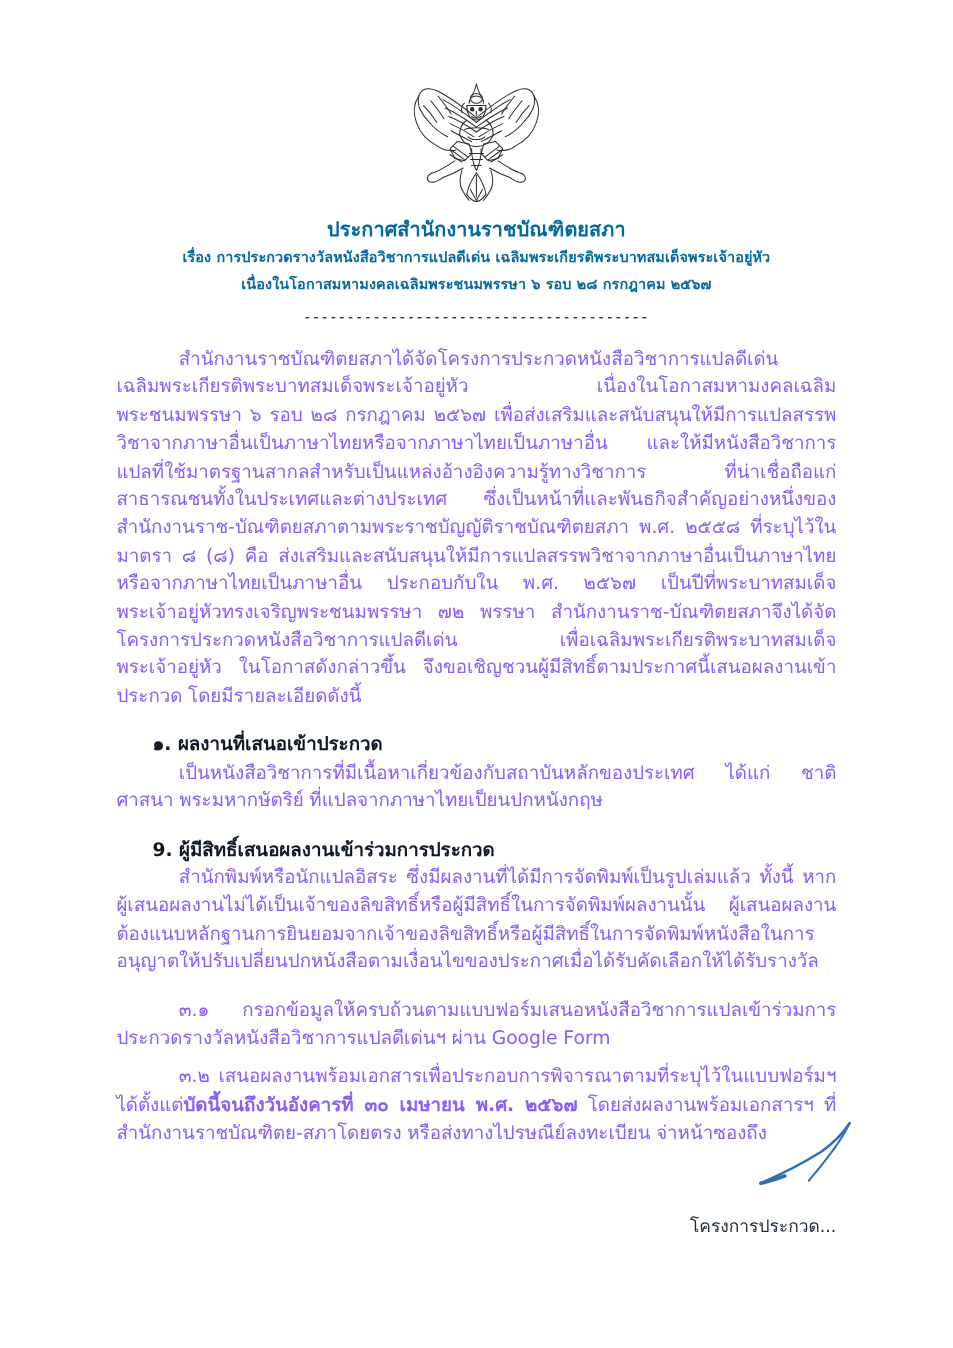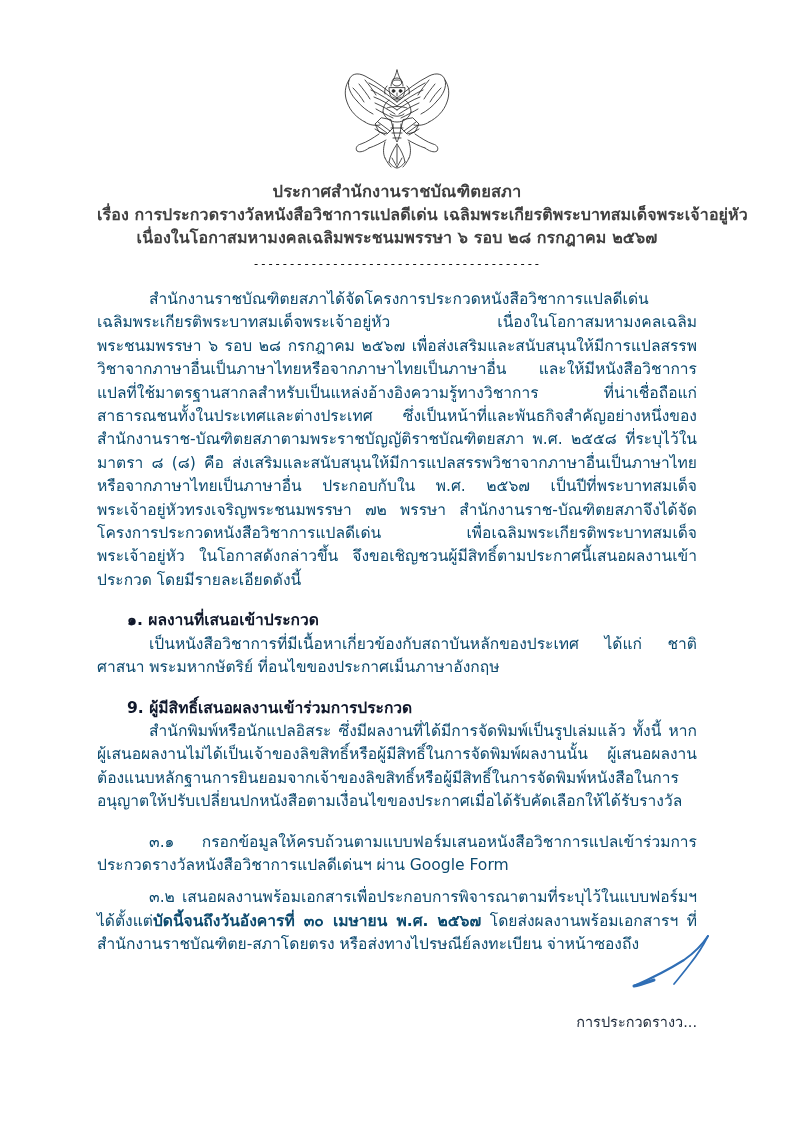--- a/index.html
+++ b/index.html
@@ -42,25 +42,25 @@
     left: 97px;
     width: 600px;
     text-align: center;
   }
   .heading-line {
     font-size: 16.5px;
     font-weight: bold;
     line-height: 23px;
     letter-spacing: 0.1px;
     white-space: nowrap;
-    color: #404040;
+    color: #0369a1;
   }
   .heading-line.l2,
   .heading-line.l3 {
-    font-size: 16px;
+    font-size: 12px;
   }
 
   .rule-wrap {
     position: absolute;
     top: 253px;
     left: 0;
     width: 794px;
     text-align: center;
   }
   .rule {
@@ -78,21 +78,21 @@
     top: 288px;
     left: 97px;
     width: 600px;
   }
   .para {
     font-size: 15.6px;
     line-height: 23.4px;
     text-align: justify;
     text-justify: inter-word;
     margin: 0;
-    color: #0c4a6e;
+    color: #8b5cf6;
     word-spacing: -0.2px;
   }
   .para.indent-first {
     text-indent: 52px;
   }
   .para.indent-sub {
     text-indent: 52px;
   }
   .gap-sm { height: 9px; }
   .gap-lg { height: 17px; }
@@ -215,21 +215,21 @@
   <div class="rule-wrap">
     <span class="rule">----------------------------------------</span>
   </div>
 
   <div class="body">
 
     <p class="para indent-first">สำนักงานราชบัณฑิตยสภาได้จัดโครงการประกวดหนังสือวิชาการแปลดีเด่น เฉลิมพระเกียรติพระบาทสมเด็จพระเจ้าอยู่หัว  เนื่องในโอกาสมหามงคลเฉลิมพระชนมพรรษา ๖ รอบ ๒๘ กรกฎาคม ๒๕๖๗ เพื่อส่งเสริมและสนับสนุนให้มีการแปลสรรพวิชาจากภาษาอื่นเป็นภาษาไทยหรือจากภาษาไทยเป็นภาษาอื่น และให้มีหนังสือวิชาการแปลที่ใช้มาตรฐานสากลสำหรับเป็นแหล่งอ้างอิงความรู้ทางวิชาการ ที่น่าเชื่อถือแก่สาธารณชนทั้งในประเทศและต่างประเทศ  ซึ่งเป็นหน้าที่และพันธกิจสำคัญอย่างหนึ่งของสำนักงานราช-บัณฑิตยสภาตามพระราชบัญญัติราชบัณฑิตยสภา พ.ศ. ๒๕๕๘ ที่ระบุไว้ในมาตรา ๘ (๘) คือ ส่งเสริมและสนับสนุนให้มีการแปลสรรพวิชาจากภาษาอื่นเป็นภาษาไทยหรือจากภาษาไทยเป็นภาษาอื่น ประกอบกับใน พ.ศ. ๒๕๖๗ เป็นปีที่พระบาทสมเด็จพระเจ้าอยู่หัวทรงเจริญพระชนมพรรษา ๗๒ พรรษา สำนักงานราช-บัณฑิตยสภาจึงได้จัดโครงการประกวดหนังสือวิชาการแปลดีเด่น เพื่อเฉลิมพระเกียรติพระบาทสมเด็จพระเจ้าอยู่หัว ในโอกาสดังกล่าวขึ้น จึงขอเชิญชวนผู้มีสิทธิ์ตามประกาศนี้เสนอผลงานเข้าประกวด โดยมีรายละเอียดดังนี้</p>
 
     <div class="gap-lg"></div>
     <p class="sec-head">๑. ผลงานที่เสนอเข้าประกวด</p>
-    <p class="para indent-sub">เป็นหนังสือวิชาการที่มีเนื้อหาเกี่ยวข้องกับสถาบันหลักของประเทศ ได้แก่ ชาติ ศาสนา พระมหากษัตริย์ ที่อนไขของประกาศเม็นภาษาอังกฤษ</p>
+    <p class="para indent-sub">เป็นหนังสือวิชาการที่มีเนื้อหาเกี่ยวข้องกับสถาบันหลักของประเทศ ได้แก่ ชาติ ศาสนา พระมหากษัตริย์ ที่แปลจากภาษาไทยเป็ยนปกหนังกฤษ</p>
 
     <div class="gap-lg"></div>
     <p class="sec-head">9. ผู้มีสิทธิ์เสนอผลงานเข้าร่วมการประกวด</p>
     <p class="para indent-sub">สำนักพิมพ์หรือนักแปลอิสระ ซึ่งมีผลงานที่ได้มีการจัดพิมพ์เป็นรูปเล่มแล้ว ทั้งนี้ หากผู้เสนอผลงานไม่ได้เป็นเจ้าของลิขสิทธิ์หรือผู้มีสิทธิ์ในการจัดพิมพ์ผลงานนั้น ผู้เสนอผลงานต้องแนบหลักฐานการยินยอมจากเจ้าของลิขสิทธิ์หรือผู้มีสิทธิ์ในการจัดพิมพ์หนังสือในการอนุญาตให้ปรับเปลี่ยนปกหนังสือตามเงื่อนไขของประกาศเมื่อได้รับคัดเลือกให้ได้รับรางวัล</p>
 
     <div class="gap-lg"></div>
     <p class="para indent-sub">๓.๑ กรอกข้อมูลให้ครบถ้วนตามแบบฟอร์มเสนอหนังสือวิชาการแปลเข้าร่วมการประกวดรางวัลหนังสือวิชาการแปลดีเด่นฯ ผ่าน Google Form</p>
 
     <div class="gap-sm"></div>
     <p class="para indent-sub"><span>๓.๒ เสนอผลงานพร้อมเอกสารเพื่อประกอบการพิจารณาตามที่ระบุไว้ในแบบฟอร์มฯ ได้ตั้งแต่</span><span class="bold">บัดนี้จนถึงวันอังคารที่ ๓๐ เมษายน พ.ศ. ๒๕๖๗</span><span> โดยส่งผลงานพร้อมเอกสารฯ ที่สำนักงานราชบัณฑิตย-สภาโดยตรง หรือส่งทางไปรษณีย์ลงทะเบียน จ่าหน้าซองถึง</span></p>
@@ -238,15 +238,15 @@
   <div class="sign-wrap">
     <svg class="sign-svg" viewBox="0 0 110 76" aria-hidden="true">
       <g fill="none" stroke="#2f6eb5" stroke-linecap="round" stroke-linejoin="round">
         <path d="M6 56 C22 49 40 40 56 30 C66 23 74 15 80 6" stroke-width="2.1"></path>
         <path d="M80 6 C76 14 70 24 62 34 C56 42 50 49 46 54" stroke-width="1.7"></path>
         <path d="M6 56 C12 55 20 52 26 50" stroke-width="3.0"></path>
       </g>
     </svg>
   </div>
 
-  <div class="footer-note">การประกวดรางว...</div>
+  <div class="footer-note">โครงการประกวด...</div>
 
 </div>
 
 </body></html>

